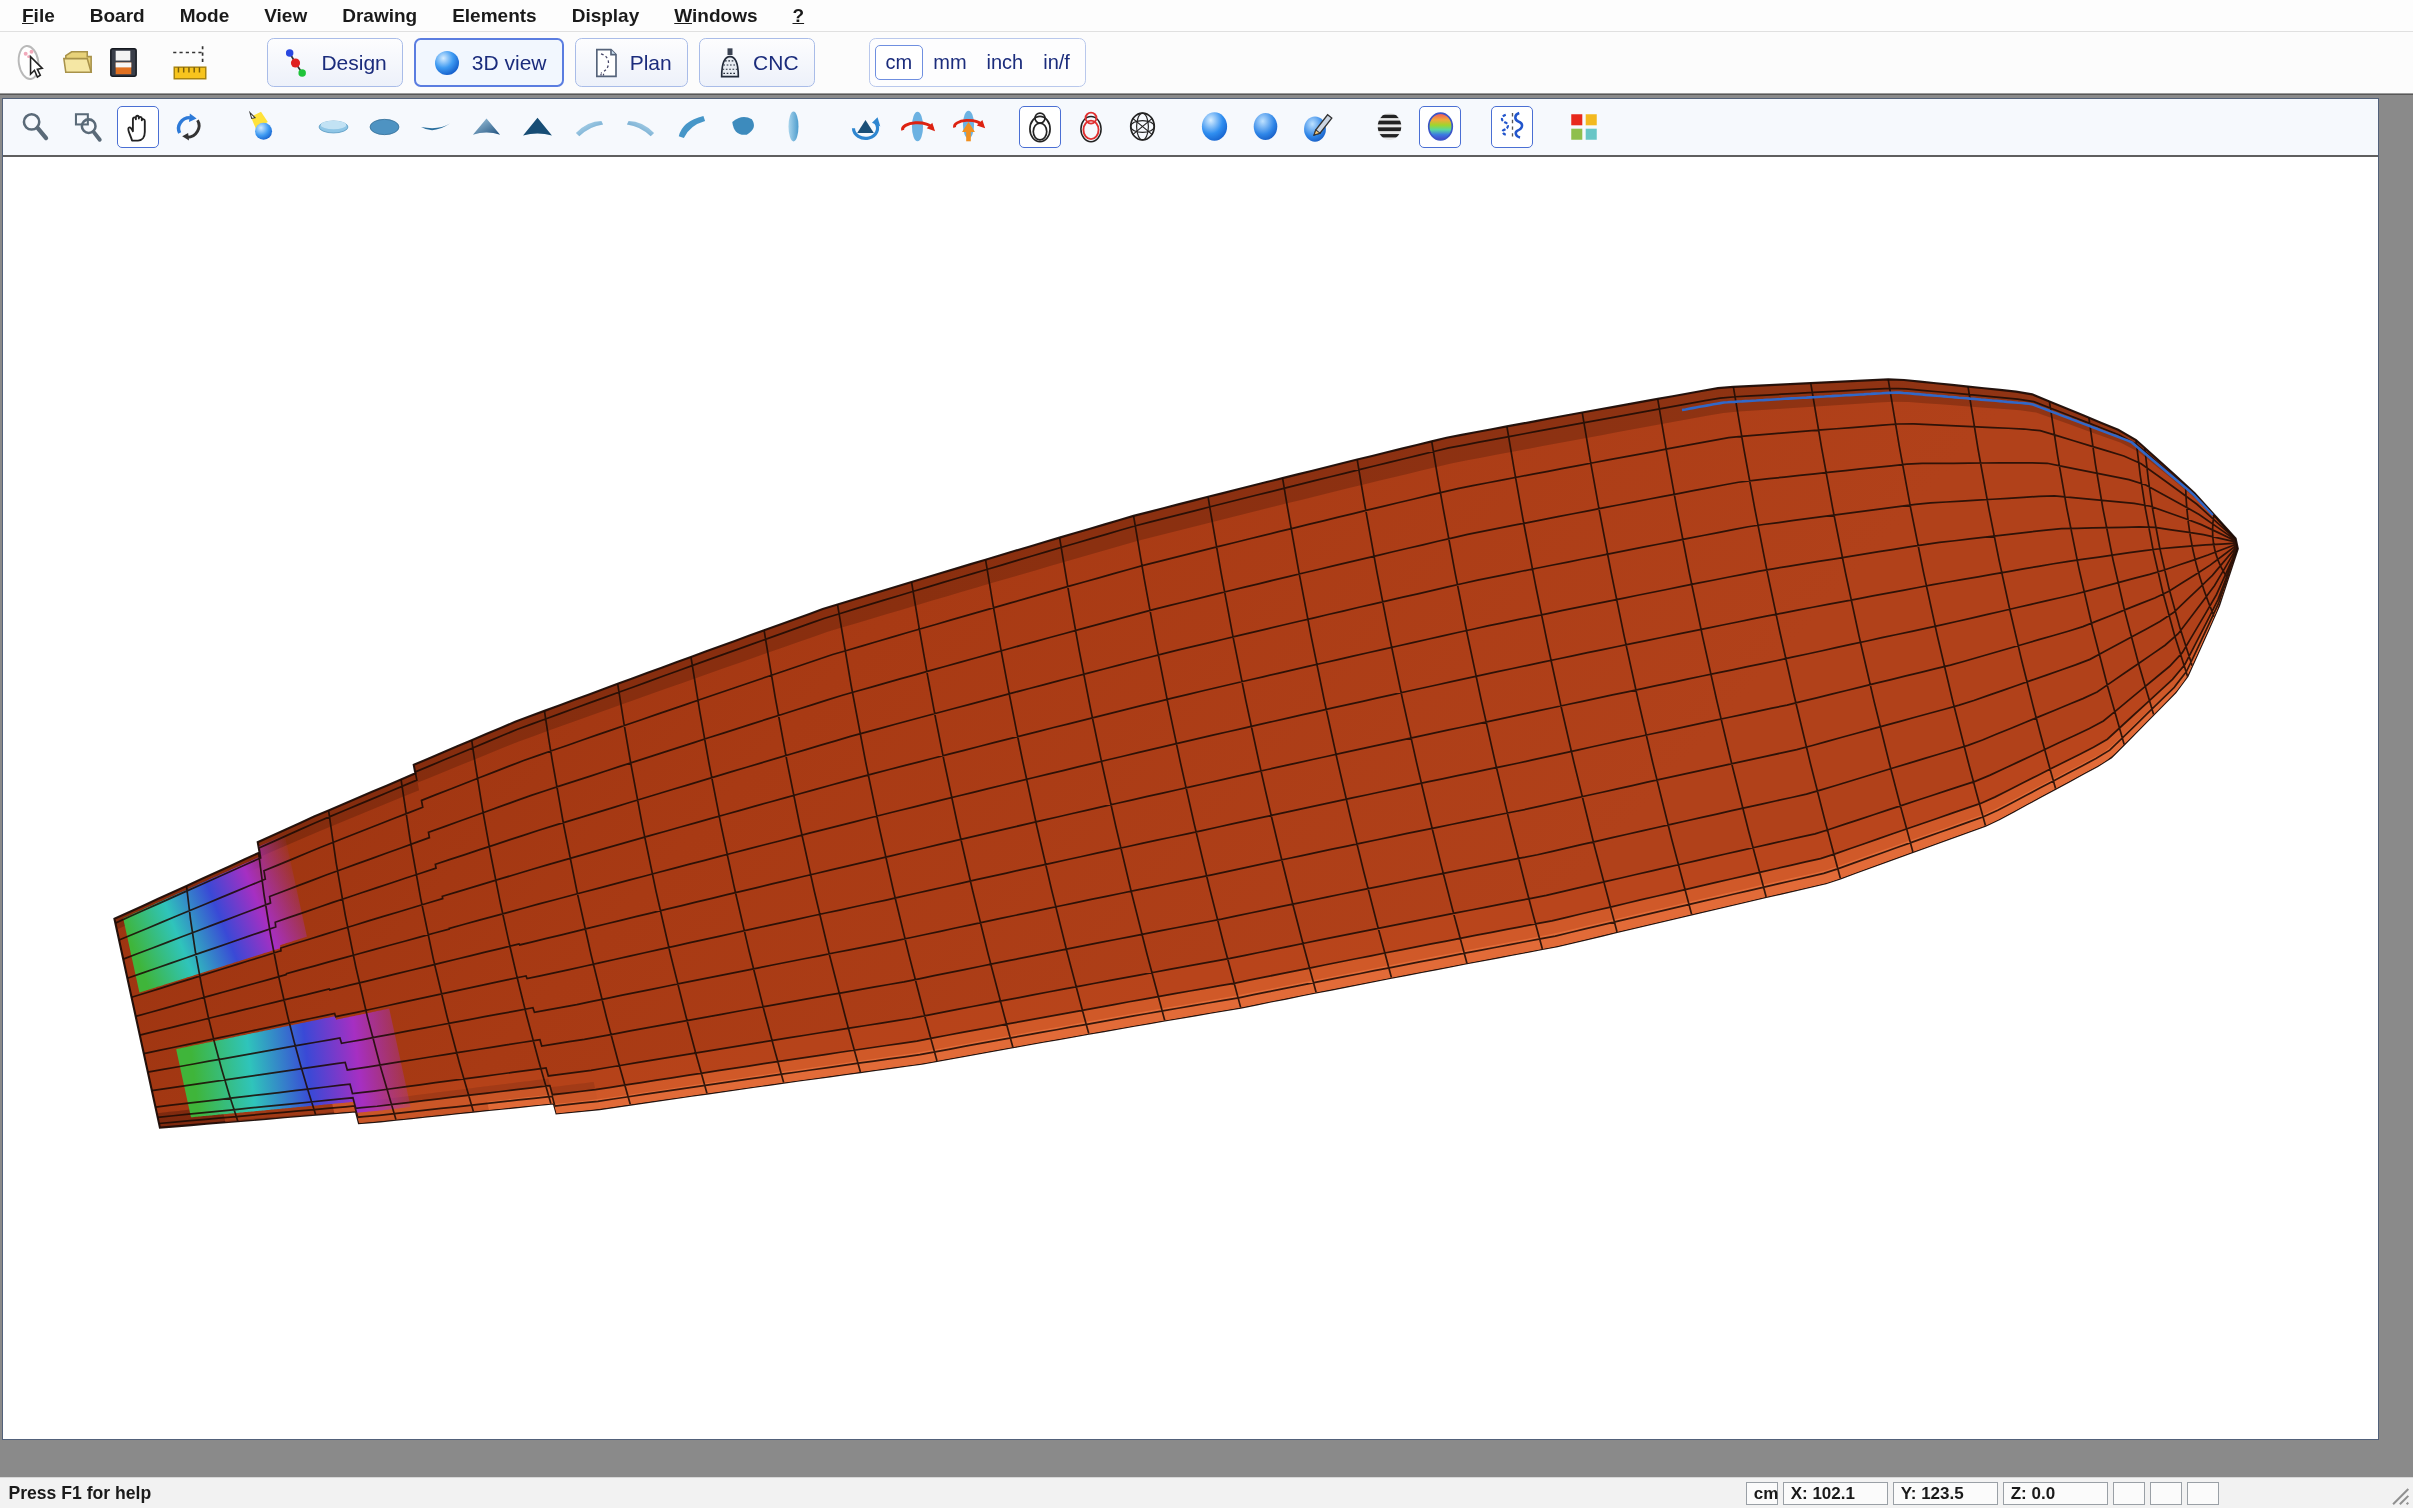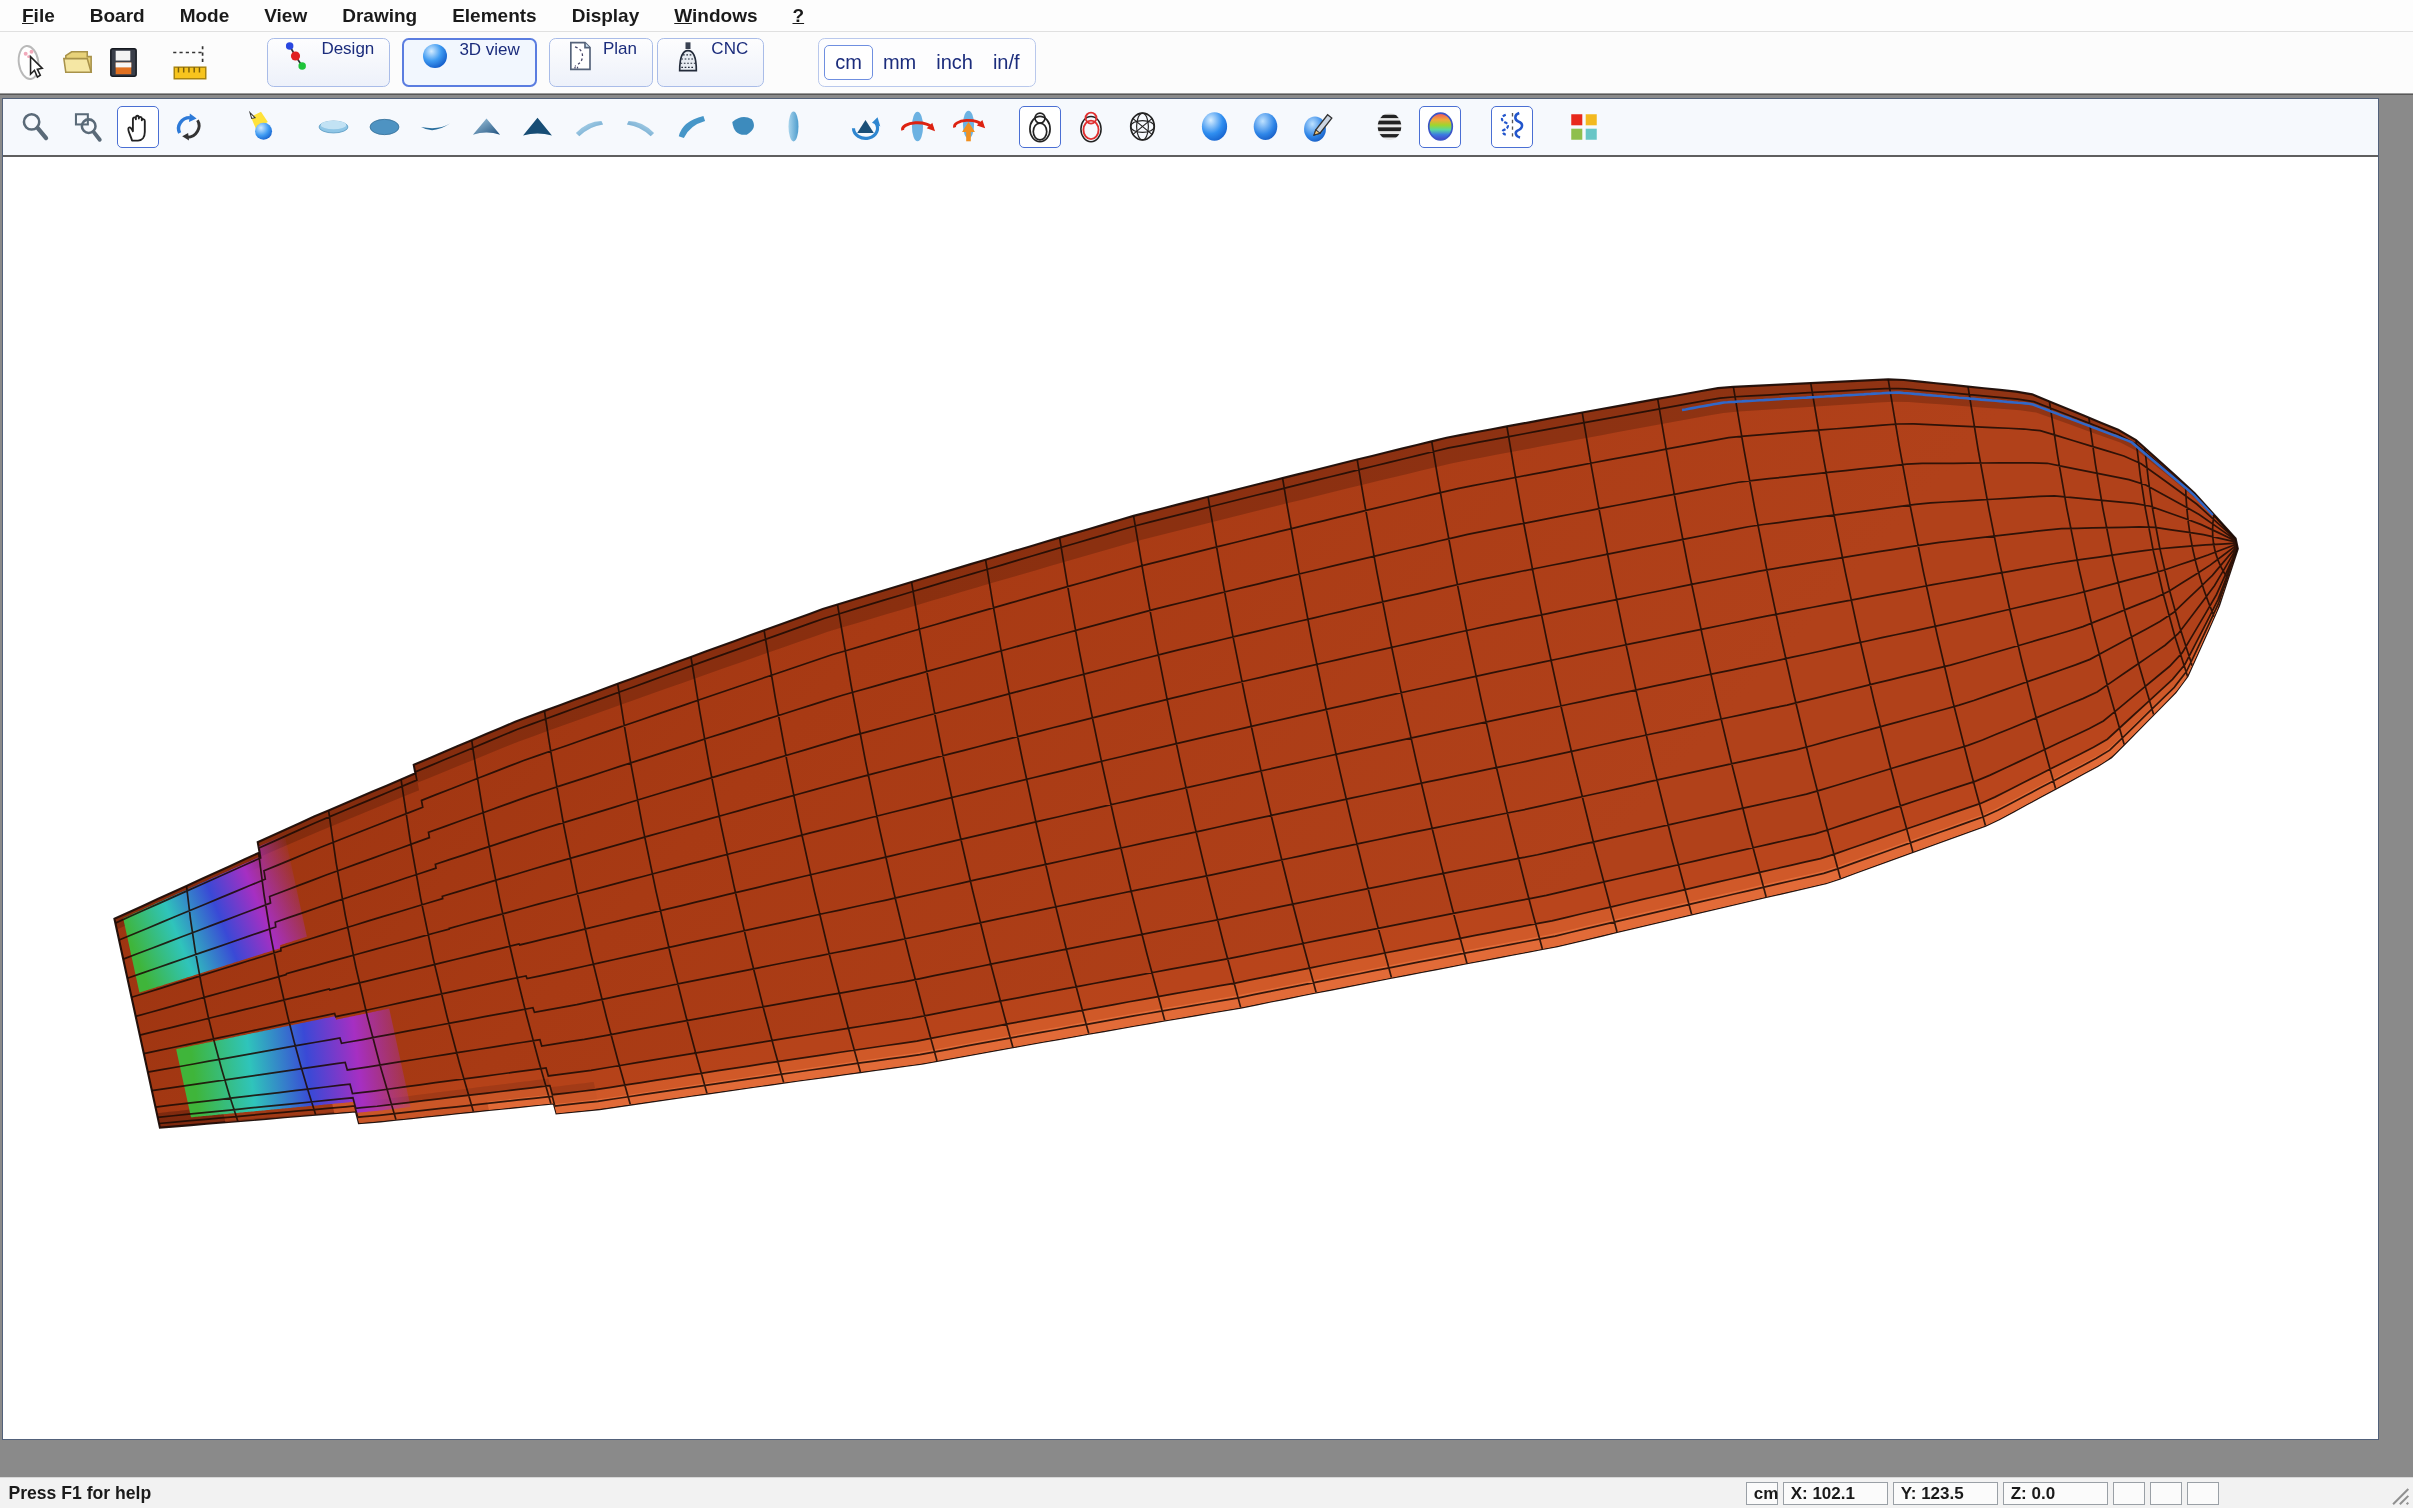--- a/index.html
+++ b/index.html
@@ -10,22 +10,22 @@
   .menubar { height:32px; display:flex; align-items:center; gap:35px;
     padding-left:22px; background:#fdfdfd; font-size:19px; color:#1a1a1a;
     border-bottom:0.8px solid #e0e0e0;font-weight:bold; }
   .menu-item { cursor:default; }
   .menu-item .u { text-decoration:underline; }
 
   
   .toolbar1 { height:62px; display:flex; align-items:center; padding-left:10px;
     background:#fcfcfc; border-bottom:1.7px solid #9a9a9a; }
   .tico { width:45px; height:47px; display:flex; align-items:center; justify-content:center; }
-  .tbtn { height:49px; display:flex; align-items:flex-start; gap:8.4px; padding:0 15px;
-    margin-left:11.7px; border:0.8px solid #a9bce8; border-radius:6.7px; font-size:17px;
+  .tbtn { height:49px; display:flex; align-items:center; gap:8.4px; padding:0 15px;
+    margin-left:11.7px; border:0.8px solid #a9bce8; border-radius:6.7px; font-size:21px;
     color:#1b2c7c; background:linear-gradient(180deg,#fdfdfe 0%,#edf1fa 100%); }
   .tbtn.sel { border:2.5px solid #5b7de0; background:#f2f7fe; }
   .unitgroup { margin-left:54px; height:49px; display:flex; align-items:center;
     border:0.8px solid #b9c8ec; border-radius:6.7px; background:#fdfdfe; padding:0 5px; }
   .unit { font-size:20px; color:#1b2c7c; padding:5px 10px; }
   .unit.sel { border:1.7px solid #6f8fe0; border-radius:5px; background:#fff; }
 
   
   .mdi { position:relative; height:1383px; background:#8a8a8a; border-top:1.7px solid #585858; }
   .child { position:absolute; left:1.7px; top:2.5px; width:2377px; height:1342px;
@@ -137,21 +137,21 @@
   </span>
   <span class="tbtn">
     <svg width="30" height="34" viewBox="0 0 36 40">
       <path d="M7 4 H24 L30 10 V36 H7 Z" fill="#ffffff" stroke="#55637a" stroke-width="2"></path>
       <path d="M24 4 L24 10 L30 10" fill="#cfe4f5" stroke="#55637a" stroke-width="2"></path>
       <path d="M12 9 Q21 12 21 20 Q21 28 12 32" stroke="#446" stroke-width="1.5" stroke-dasharray="3 3" fill="none"></path>
       <path d="M12 33 v2 M15 33 v2" stroke="#446" stroke-width="1.5"></path>
     </svg>
     <span>Plan</span>
   </span>
-  <span class="tbtn" style="margin-left:4px">
+  <span class="tbtn" style="margin-left:11px">
     <svg width="30" height="35" viewBox="0 0 36 42">
       <rect x="15" y="4" width="6" height="8" fill="#3a4252"></rect>
       <path d="M8 38 Q8 14 18 14 Q28 14 28 38 Z" fill="#e8ecf2" stroke="#232b3a" stroke-width="2"></path>
       <path d="M10 34 h16 M9 29 h18 M10 24 h15 M12 19 h12" stroke="#232b3a" stroke-width="1.3" stroke-dasharray="2 2"></path>
     </svg>
     <span>CNC</span>
   </span>
 
   <span class="unitgroup">
     <span class="unit sel">cm</span>

